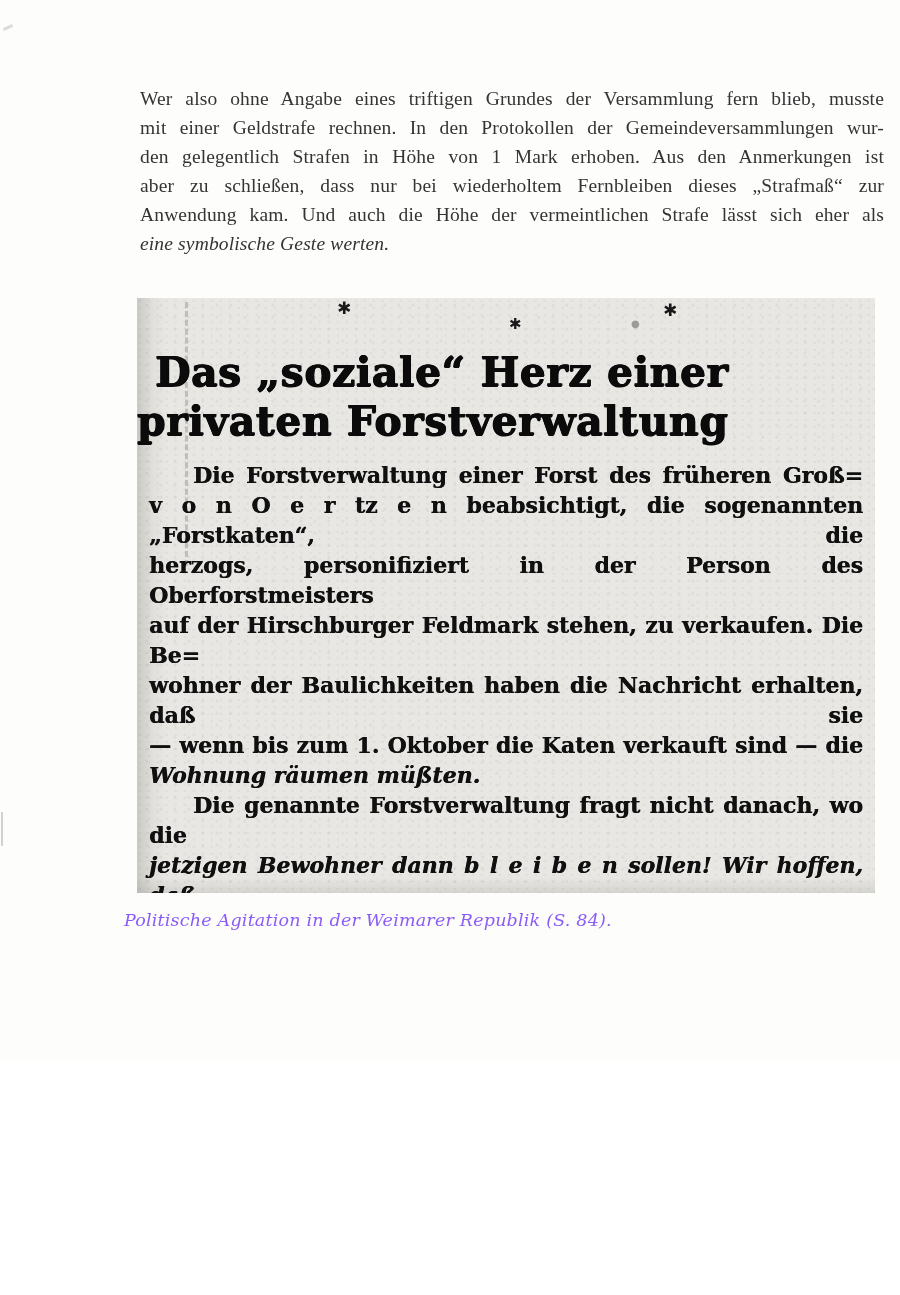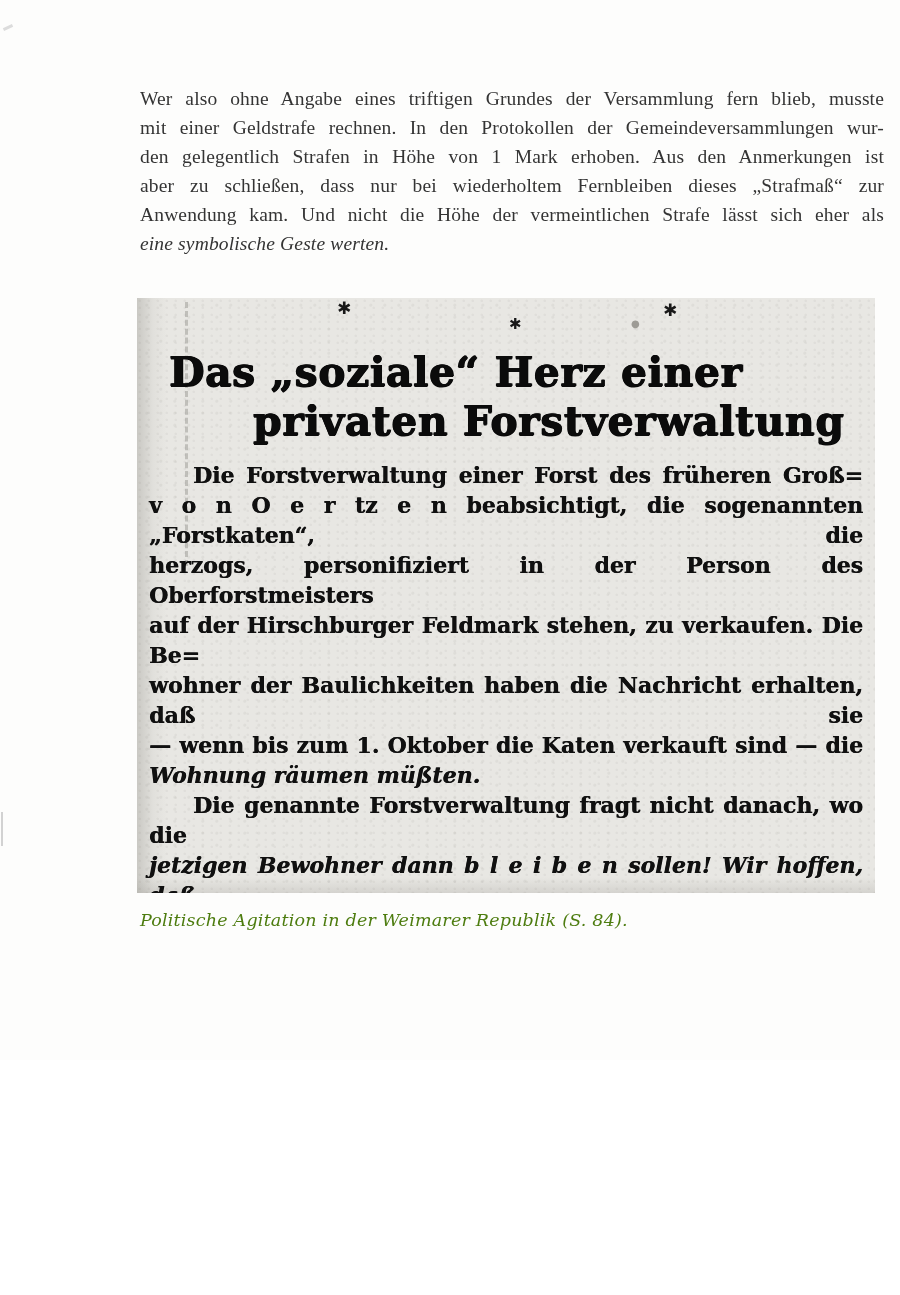--- a/index.html
+++ b/index.html
@@ -45,38 +45,38 @@
   .orn-dot { left:494px; top:20px; font-size:10px; color:#9d9b95; }
   .orn-3 { left:526px; top:2px;  font-size:17px; }
 
   .headline {
     position:relative; margin-top:50px;
     font-family:"DejaVu Serif", serif; font-weight:bold;
     font-size:41px; line-height:49px; color:#0b0b0b;
     text-shadow:0.7px 0 0 #0b0b0b, -0.5px 0 0 #0b0b0b, 0 0.5px 0 #0b0b0b;
     letter-spacing:0.5px;
   }
-  .headline .hl1 { padding-left:32px;margin-top:16px; }
-  .headline .hl2 { padding-left:116px; }
+  .headline .hl1 { padding-left:18px;margin-top:16px; }
+  .headline .hl2 { }
 
   .news-body {
     position:relative; margin-top:14px; padding:0 12px;
     font-family:"DejaVu Serif", serif; font-weight:bold;
     font-size:22px; line-height:30px; color:#101010;
     text-shadow:0.4px 0 0 #101010;
   }
   .news-par .bline { text-align:justify; text-align-last:justify; }
   .news-par .bline:last-child { text-align-last:left;font-style:italic; }
   .news-par .bline:first-child { text-indent:44px; }
 
   
   .captions {
-    position:absolute; left:140px; top:910px; width:744px;
+    position:absolute; left:124px; top:910px; width:744px;
     font-family:"DejaVu Serif", serif; font-style:italic;
-    font-size:17.5px; line-height:21px; color:#4d7c0f; letter-spacing:0.2px;
+    font-size:17.5px; line-height:21px; color:#8b5cf6; letter-spacing:0.2px;
   }
   .captions .cap1 { margin-bottom:17px; }
 
   .pageno {
     position:absolute; left:127px; top:1234px;
     font-size:18px; color:#6d28d9;
   }
 </style>
 </head>
 <body>
@@ -84,21 +84,21 @@
 <div class="page">
 
   <div class="artifact-dash"></div>
   <div class="artifact-line"></div>
 
   <div class="intro">
       <div class="tline">Wer also ohne Angabe eines triftigen Grundes der Versammlung fern blieb, musste</div>
       <div class="tline">mit einer Geldstrafe rechnen. In den Protokollen der Gemeindeversammlungen wur-</div>
       <div class="tline">den gelegentlich Strafen in Höhe von 1 Mark erhoben. Aus den Anmerkungen ist</div>
       <div class="tline">aber zu schließen, dass nur bei wiederholtem Fernbleiben dieses „Strafmaß“ zur</div>
-      <div class="tline">Anwendung kam. Und nicht die Höhe der vermeintlichen Strafe lässt sich eher als</div>
+      <div class="tline">Anwendung kam. Und auch die Höhe der vermeintlichen Strafe lässt sich eher als</div>
       <div class="tline">eine symbolische Geste werten.</div>
     </div>
 
   <div class="clipping">
     <div class="fold"></div>
 
     <span class="orn orn-1">✱</span>
     <span class="orn orn-2">✱</span>
     <span class="orn orn-dot">●</span>
     <span class="orn orn-3">✱</span>

